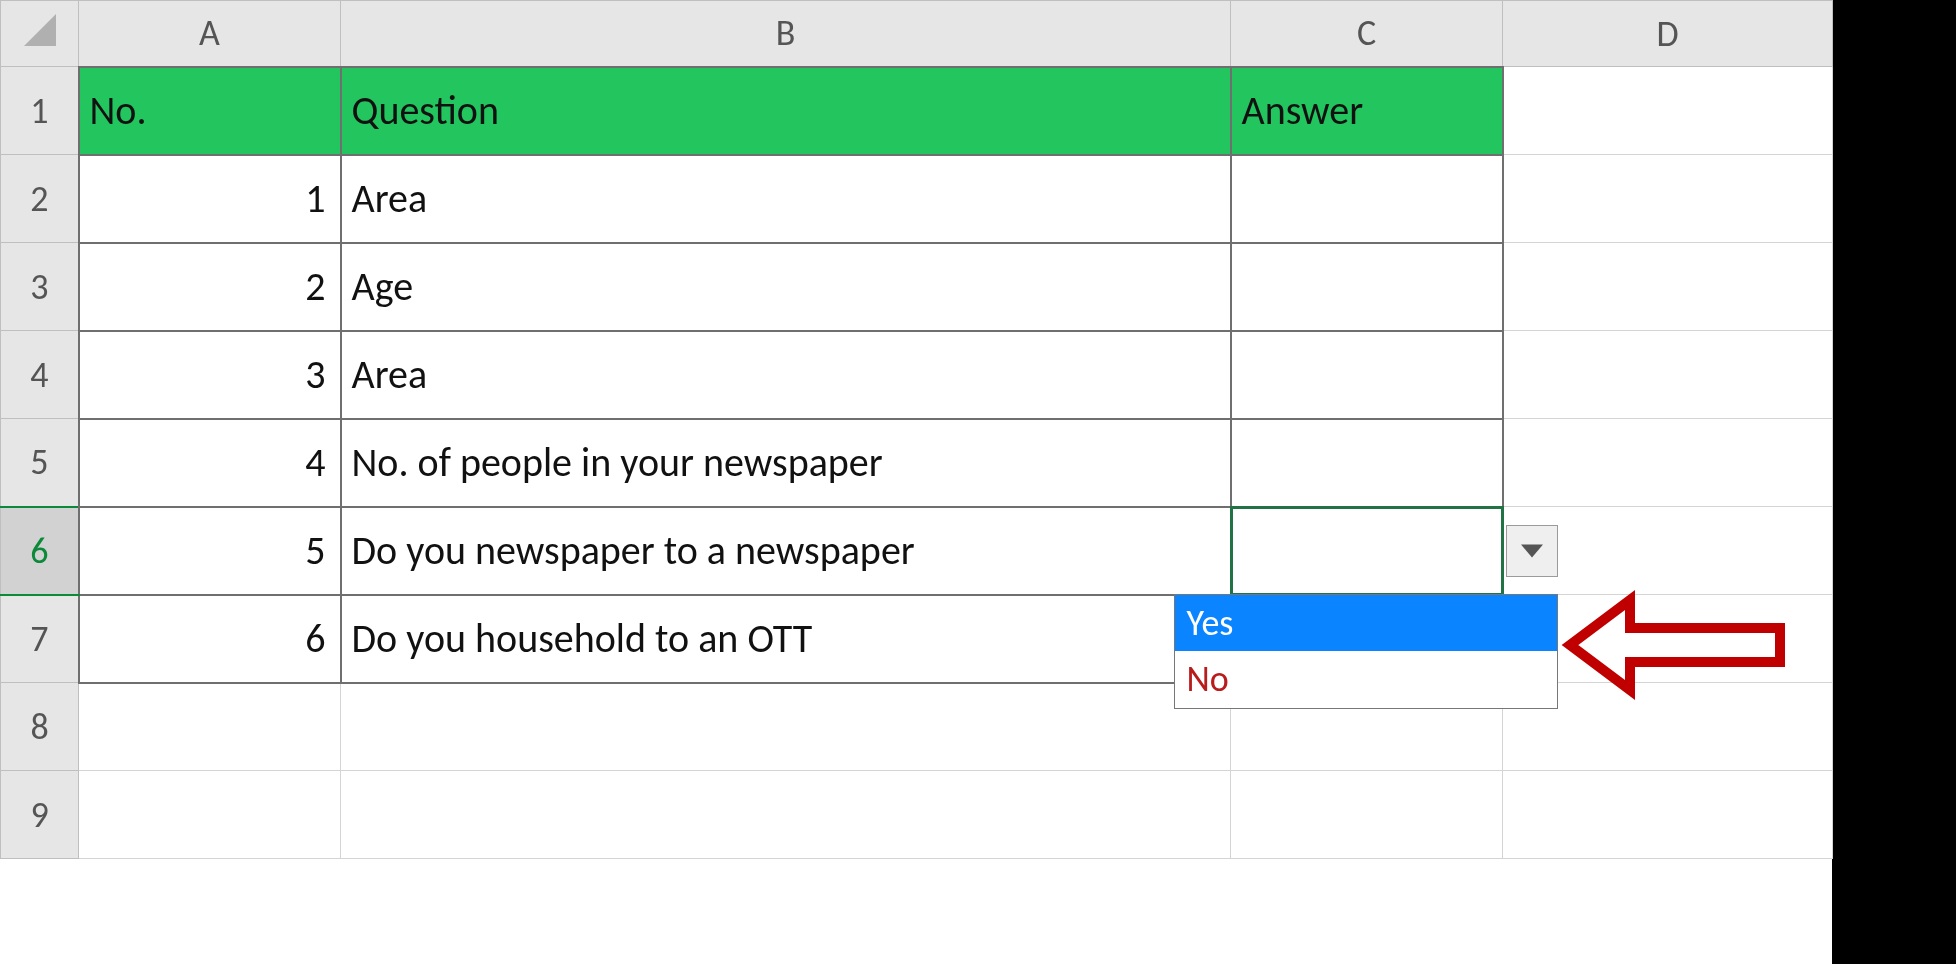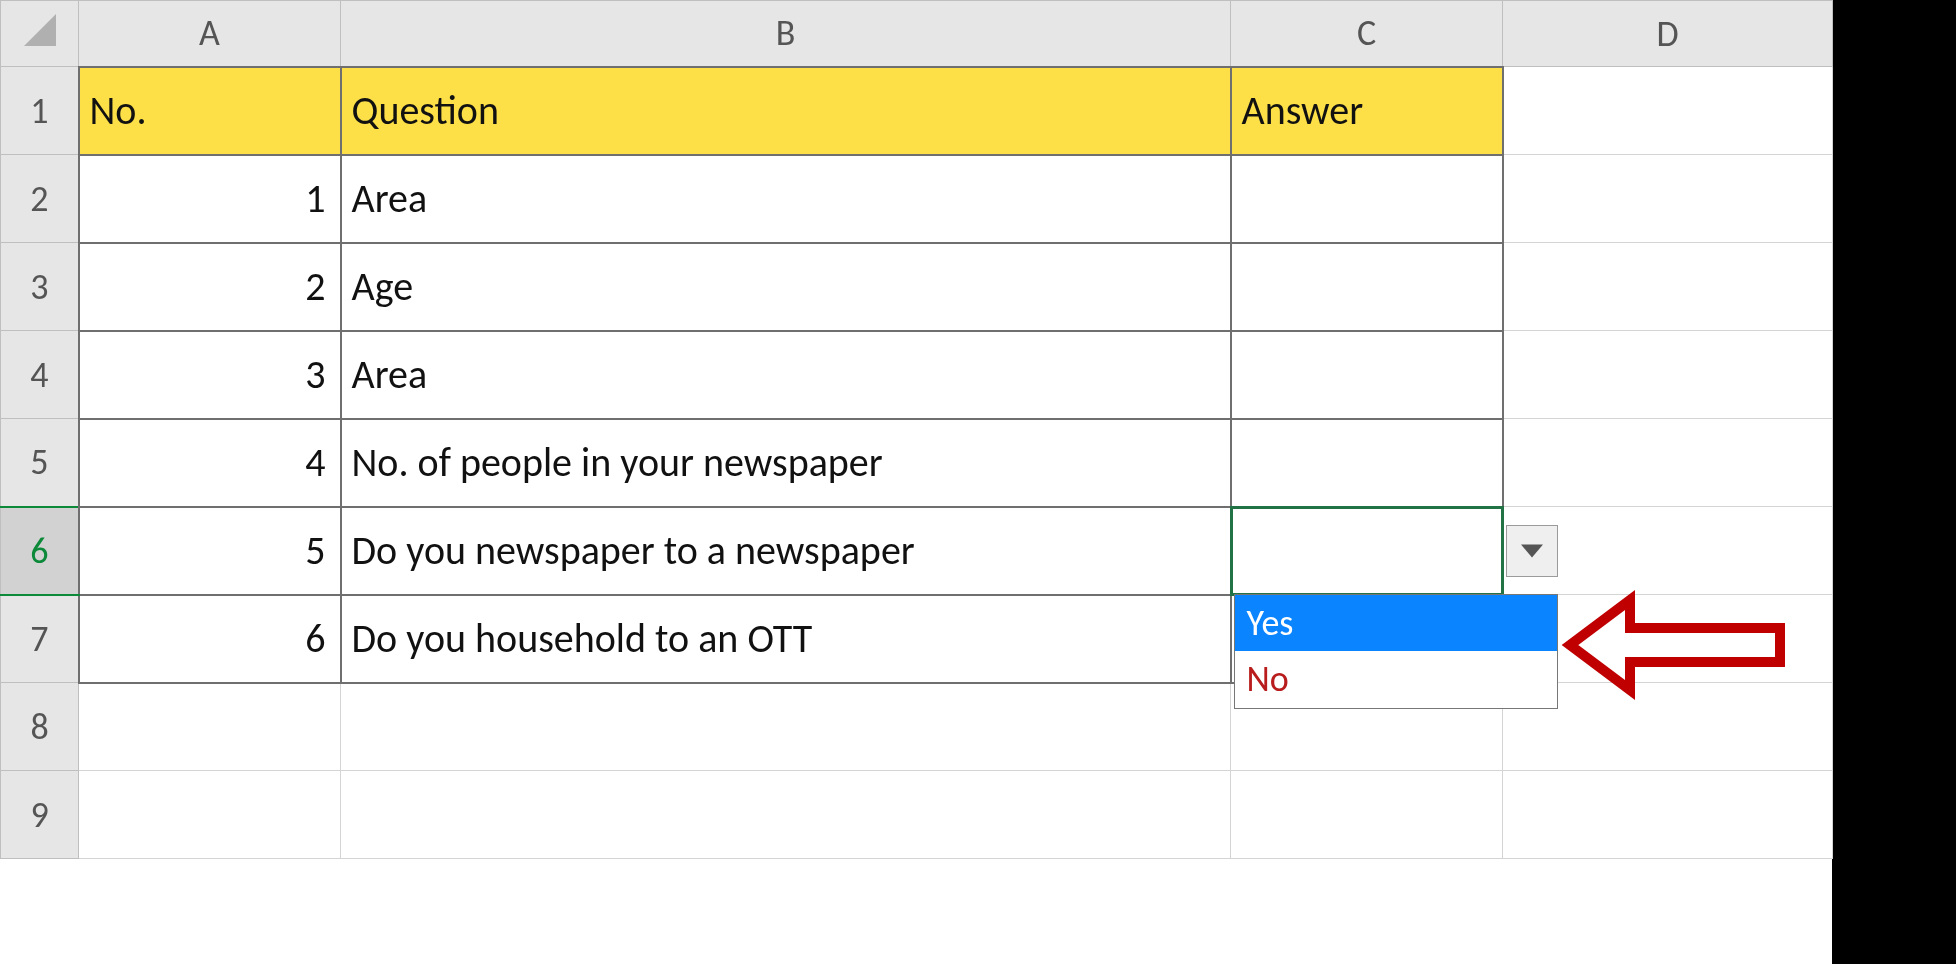--- a/index.html
+++ b/index.html
@@ -51,21 +51,21 @@
   .col-A { width: 262px; }
   .col-B { width: 890px; }
   .col-C { width: 272px; }
   .col-D { width: 330px; }
   
   .cell { padding: 4px 10px 4px 10px; }
   .num { text-align: right; padding-right: 14px; }
   .txt { text-align: left; padding-left: 10px; }
   
   .tbl-hdr {
-    background: #fde047;
+    background: #22c55e;
     border: 2px solid #6f6f6f;
   }
   
   .bordered { border: 2px solid #6f6f6f; }
   
   .rowhdr.sel {
     background: #d2d2d2;
     border-top: 2px solid #0c8a3a;
     border-bottom: 2px solid #0c8a3a;
     color: #0c8a3a;
@@ -86,21 +86,21 @@
     background: #efefef;
     border: 1px solid #9b9b9b;
     display: flex; align-items: center; justify-content: center;
   }
   .dd-btn svg { width: 22px; height: 14px; }
   
   .dropdown {
     position: absolute;
     top: 100%;
     right: -56px;
-    width: 324px;
+    width: 384px;
     background: #fff;
     border: 1px solid #777;
     z-index: 10;
   }
   .dropdown .opt {
     font-size: 36px;
     padding: 4px 12px;
     color: #b91c1c;
     line-height: 1.35;
   }

